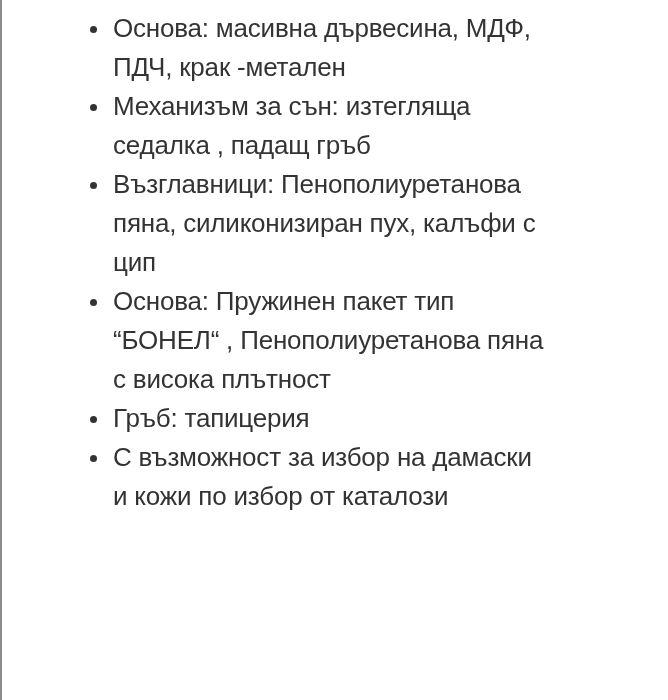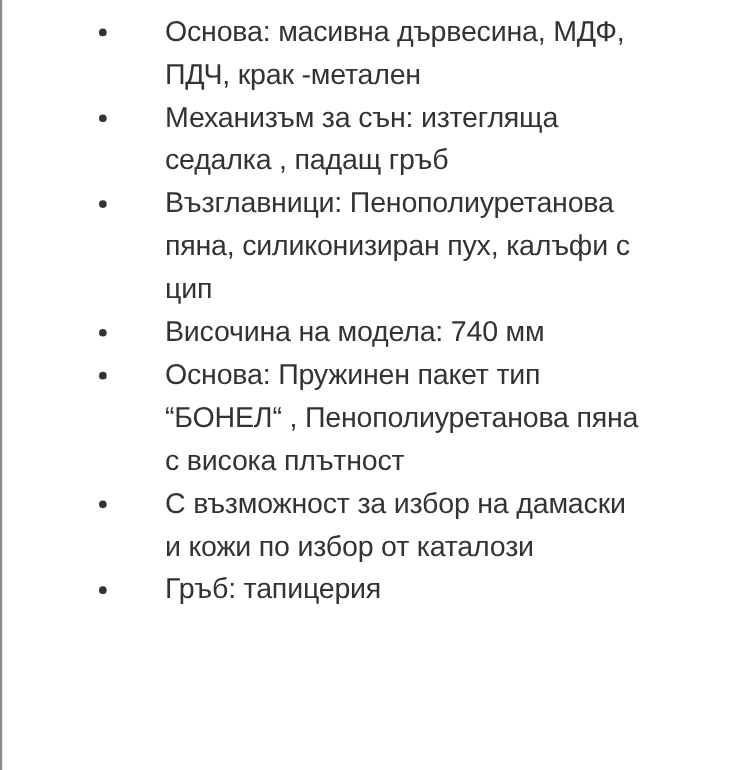--- a/index.html
+++ b/index.html
@@ -45,21 +45,20 @@
       left: 2px;
       top: 17px;
       width: 7px;
       height: 7px;
       border-radius: 50%;
       background: #333333;
     }
     .spec-text {
       display: block;
       white-space: pre-line;
-      margin-left: 37px;
     }
   </style>
 </head>
 <body>
 
 <div class="left-border"></div>
 
 <ul class="spec-list">
   <li class="spec-item">
     <span class="bullet"></span>
@@ -72,30 +71,26 @@
 седалка , падащ гръб</span>
   </li>
   <li class="spec-item">
     <span class="bullet"></span>
     <span class="spec-text">Възглавници:  Пенополиуретанова
 пяна, силиконизиран пух, калъфи с
 цип</span>
   </li>
   <li class="spec-item">
     <span class="bullet"></span>
-    <span class="spec-text">Височина на модела: 740 мм</span>
-  </li>
-  <li class="spec-item">
-    <span class="bullet"></span>
     <span class="spec-text">Основа: Пружинен пакет тип
 “БОНЕЛ“ , Пенополиуретанова пяна
 с висока плътност</span>
   </li>
   <li class="spec-item">
     <span class="bullet"></span>
-    <span class="spec-text">С възможност за избор на дамаски
-и кожи по избор от каталози</span>
+    <span class="spec-text">Гръб: тапицерия</span>
   </li>
   <li class="spec-item">
     <span class="bullet"></span>
-    <span class="spec-text">Гръб: тапицерия</span>
+    <span class="spec-text">С възможност за избор на дамаски
+и кожи по избор от каталози</span>
   </li>
 </ul>
 
 </body></html>

